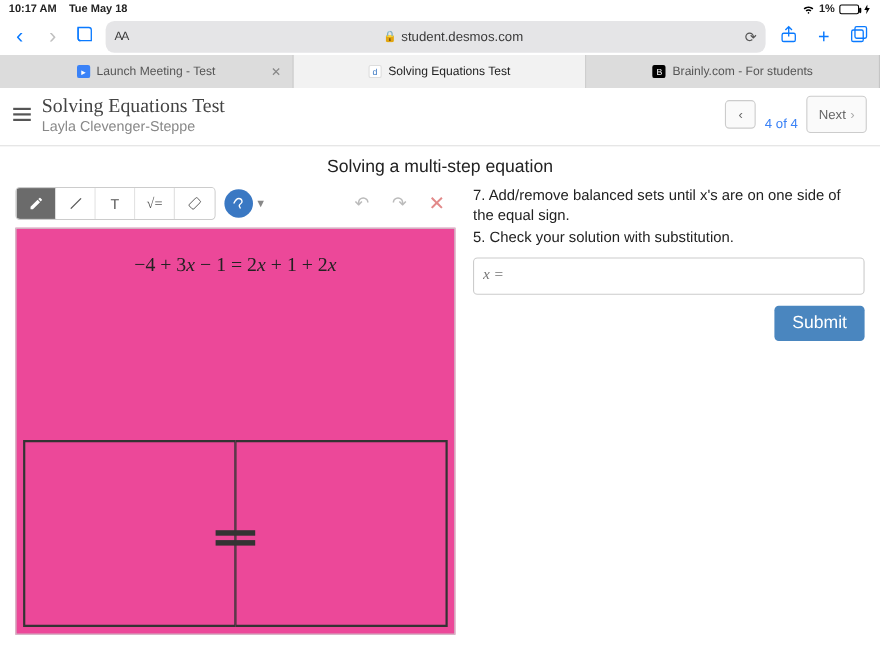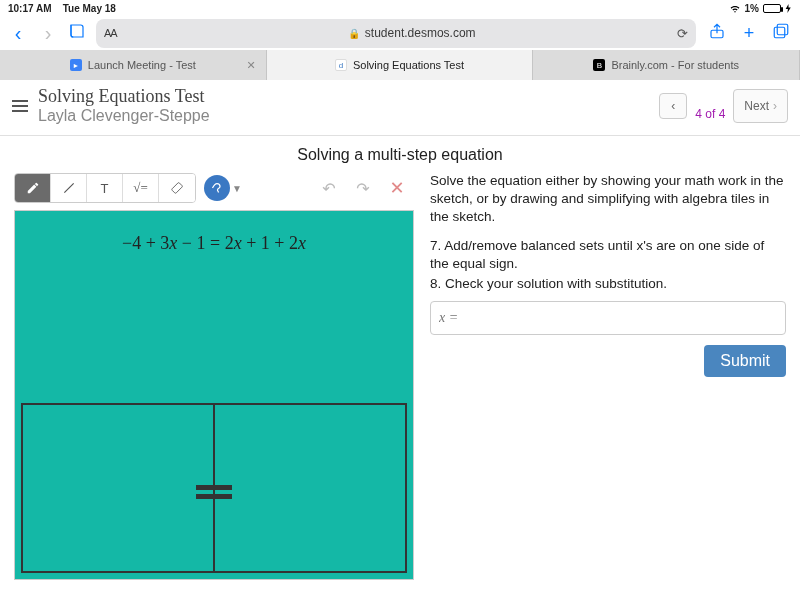--- a/index.html
+++ b/index.html
@@ -26,43 +26,43 @@
   .tab{flex:1;display:flex;align-items:center;justify-content:center;gap:6px;border-right:1px solid #c5c5c5;position:relative;}
   .tab.active{background:#f2f2f2;color:#222;}
   .tab .close-x{position:absolute;right:10px;color:#888;font-size:11px;}
   .tab .favicon{width:12px;height:12px;border-radius:2px;display:inline-flex;align-items:center;justify-content:center;font-size:8px;color:#fff;}
   
   .page-header{display:flex;align-items:center;justify-content:space-between;padding:6px 12px 10px 12px;border-bottom:1px solid #e0e0e0;}
   .ph-left{display:flex;align-items:center;gap:10px;}
   .hamburger{display:flex;flex-direction:column;gap:3px;cursor:pointer;}
   .hamburger span{width:16px;height:2px;background:#555;display:block;}
   .title-block .title{font-family:Georgia,serif;font-size:18px;color:#444;}
-  .title-block .subtitle{font-size:16px;color:#888;}
+  .title-block .subtitle{font-size:13px;color:#888;}
   .ph-right{display:flex;align-items:center;gap:8px;}
   .pg-btn{border:1px solid #ccc;border-radius:4px;height:26px;min-width:28px;display:flex;align-items:center;justify-content:center;font-size:12px;color:#666;background:#fafafa;}
   .pg-btn.wide{padding:16px 10px;gap:4px;}
-  .pg-count{font-size:12px;color:#a21caf;margin-top:16px;}
+  .pg-count{font-size:12px;color:#3b82f6;margin-top:16px;}
   
   .content{display:flex;flex-direction:column;align-items:center;}
   .heading{font-size:16px;font-weight:400;color:#222;margin:10px 0 8px;}
   .columns{display:flex;width:100%;padding:0 14px;gap:16px;}
   .left-col{width:400px;flex-shrink:0;}
   .right-col{flex:1;font-size:13.5px;color:#222;line-height:1.35;}
   
   .tool-row{display:flex;align-items:center;height:32px;gap:0;}
   .tool-group{display:flex;border:1px solid #ccc;border-radius:4px;overflow:hidden;height:30px;}
   .tool{width:36px;display:flex;align-items:center;justify-content:center;border-right:1px solid #ddd;font-size:13px;color:#555;background:#fff;}
   .tool:last-child{border-right:none;}
   .tool.active{background:#6b6b6b;color:#fff;}
   .undo-tool{width:34px;display:flex;align-items:center;justify-content:center;color:#bbb;font-size:16px;}
   .color-chip{width:26px;height:26px;border-radius:50%;background:#3a78c3;display:flex;align-items:center;justify-content:center;color:#fff;font-size:14px;margin-left:8px;}
   .color-caret{color:#888;font-size:10px;margin-left:2px;}
   .undo-clear-x{color:#e28a8a;font-size:18px;}
   
-  .sketch{border:1px solid #ccc;margin-top:6px;height:370px;background:#14b8a6;position:relative;}
+  .sketch{border:1px solid #ccc;margin-top:6px;height:370px;background:#ec4899;position:relative;}
   .equation{position:absolute;top:22px;left:0;right:0;text-align:center;font-family:"Times New Roman",serif;font-size:18px;}
   .tiles{position:absolute;bottom:6px;left:6px;right:6px;height:170px;display:flex;gap:0;}
   .tile-box{flex:1;border:2px solid #333;}
   .tile-left{border-right:1px solid #333;}
   .tile-right{border-left:1px solid #333;}
   .eq-sign{position:absolute;bottom:80px;left:50%;transform:translateX(-50%);display:flex;flex-direction:column;gap:4px;}
   .eq-sign span{width:36px;height:5px;background:#333;display:block;}
   
   .right-col p{margin-bottom:10px;}
   .right-col .step{margin-bottom:2px;}
@@ -210,22 +210,21 @@
           <div class="tile-box tile-right"></div>
         </div>
         <div class="eq-sign">
             <span></span>
             <span></span>
           </div>
       </div>
     </div>
 
     <div class="right-col">
-      <p>Solve the equation either by showing your math work in the sketch, or by drawing and simplifying with algebra tiles in the sketch.</p>
       <p class="step">7. Add/remove balanced sets until x's are on one side of the equal sign.</p>
-      <p class="step">8. Check your solution with substitution.</p>
+      <p class="step">5. Check your solution with substitution.</p>
       <input class="answer-input" placeholder="x =" style="">
       <div class="submit-row">
         <button class="submit-btn">Submit</button>
       </div>
     </div>
   </div>
 </div>
 
 </body></html>

